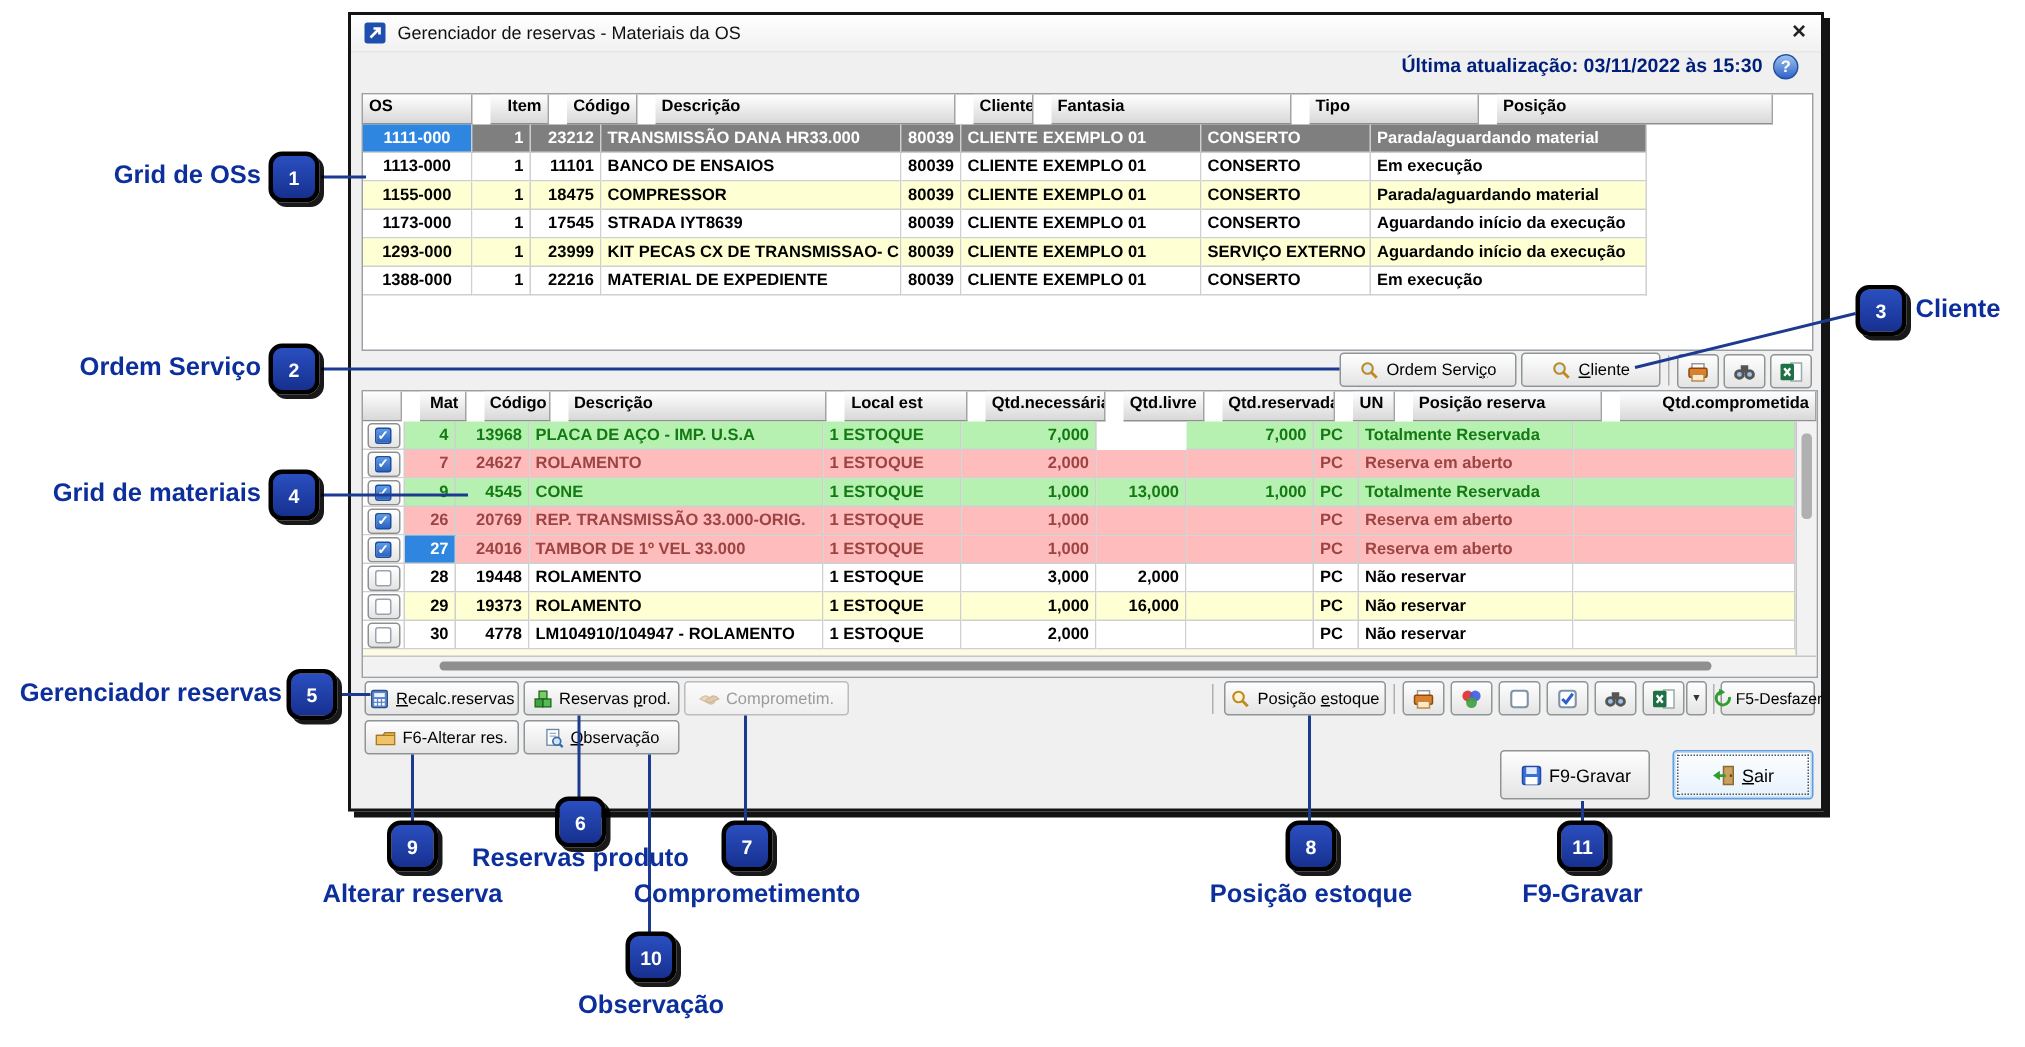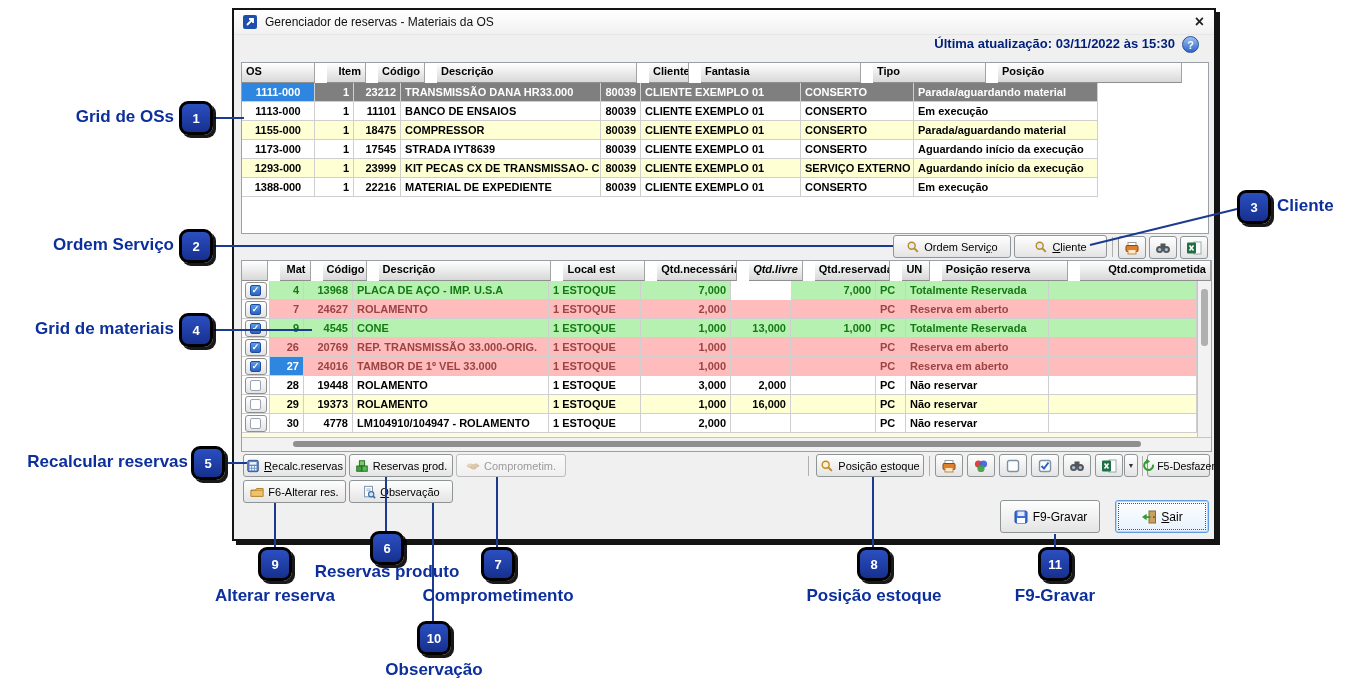--- a/index.html
+++ b/index.html
@@ -223,21 +223,21 @@
       <div class="hscroll">
           <div class="hthumb"></div>
         </div>
     <div class="ghead">
           <div class="hc" style="width: 28px; text-align: left;"></div>
           <div class="hc" style="width: 34px; text-align: right;">Mat</div>
           <div class="hc" style="width: 49px; text-align: right;">Código</div>
           <div class="hc" style="width: 196px; text-align: left;">Descrição</div>
           <div class="hc" style="width: 92px; text-align: left;">Local est</div>
           <div class="hc" style="width: 90px; text-align: center;">Qtd.necessária</div>
-          <div class="hc" style="width: 60px; text-align: left; font-style: italic;">Qtd.livre</div>
+          <div class="hc" style="width: 60px; text-align: center;">Qtd.livre</div>
           <div class="hc" style="width: 85px; text-align: right;">Qtd.reservada</div>
           <div class="hc" style="width: 30px; text-align: left;">UN</div>
           <div class="hc" style="width: 143px; text-align: left;">Posição reserva</div>
           <div class="hc" style="width: 148px; text-align: right;">Qtd.comprometida</div>
         </div>
         <div class="grow m-green">
           <div class="c cbcell" style="width: 28px; text-align: center;">
             <div class="gcb">
               <div class="cbin checked">✓</div>
             </div>
@@ -549,21 +549,21 @@
   <div id="callouts">
       <div class="badge" style="left: 179px; top: 101px;">1</div>
       <div class="callout-label" style="left: 56px; top: 107px; width: 118px; text-align: right;">Grid de OSs</div>
       <div class="badge" style="left: 179px; top: 229px;">2</div>
       <div class="callout-label" style="left: 26px; top: 235px; width: 148px; text-align: right;">Ordem Serviço</div>
       <div class="badge" style="left: 1237px; top: 190px;">3</div>
       <div class="callout-label" style="left: 1277px; top: 196px; width: 120px; text-align: left;">Cliente</div>
       <div class="badge" style="left: 179px; top: 313px;">4</div>
       <div class="callout-label" style="left: 16px; top: 319px; width: 158px; text-align: right;">Grid de materiais</div>
       <div class="badge" style="left: 191px; top: 446px;">5</div>
-      <div class="callout-label" style="left: 8px; top: 452px; width: 180px; text-align: right;">Recalcular reservas</div>
+      <div class="callout-label" style="left: 8px; top: 452px; width: 180px; text-align: right;">Gerenciador reservas</div>
       <div class="badge" style="left: 370px; top: 531px;">6</div>
       <div class="callout-label" style="left: 307px; top: 562px; width: 160px; text-align: center;">Reservas produto</div>
       <div class="badge" style="left: 481px; top: 547px;">7</div>
       <div class="callout-label" style="left: 413px; top: 586px; width: 170px; text-align: center;">Comprometimento</div>
       <div class="badge" style="left: 857px; top: 547px;">8</div>
       <div class="callout-label" style="left: 794px; top: 586px; width: 160px; text-align: center;">Posição estoque</div>
       <div class="badge" style="left: 258px; top: 547px;">9</div>
       <div class="callout-label" style="left: 195px; top: 586px; width: 160px; text-align: center;">Alterar reserva</div>
       <div class="badge" style="left: 417px; top: 621px;">10</div>
       <div class="callout-label" style="left: 354px; top: 660px; width: 160px; text-align: center;">Observação</div>

